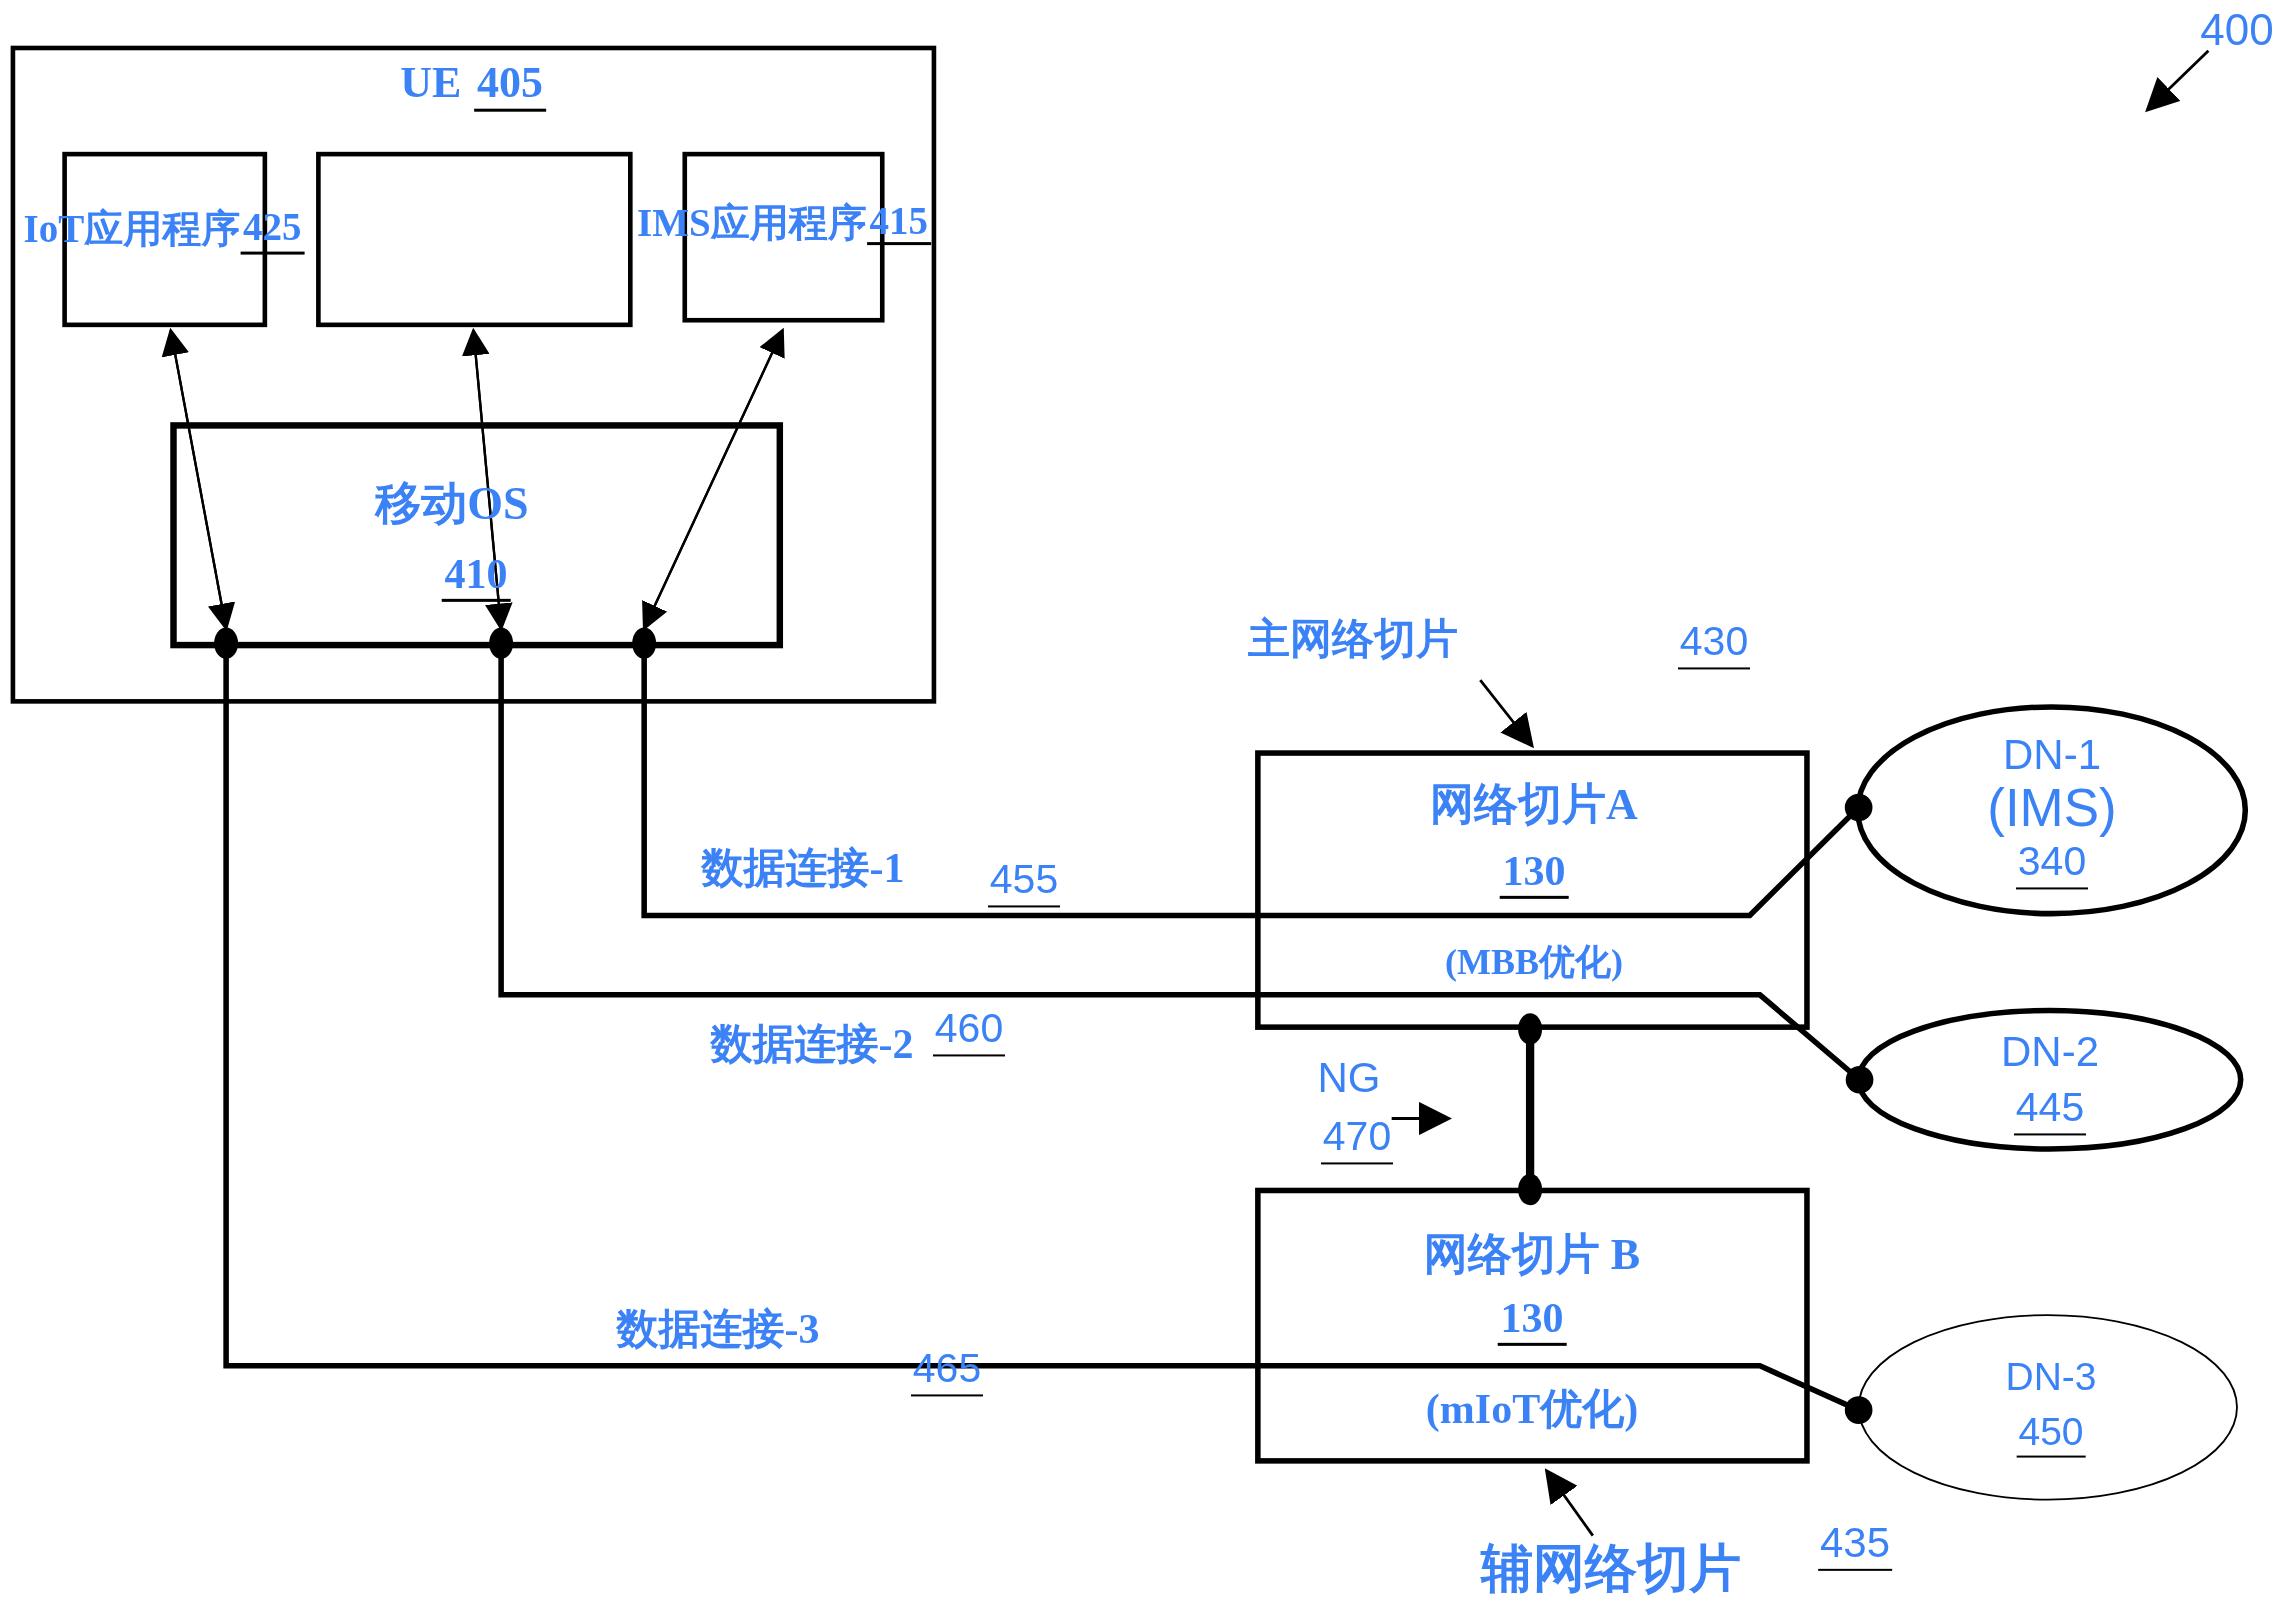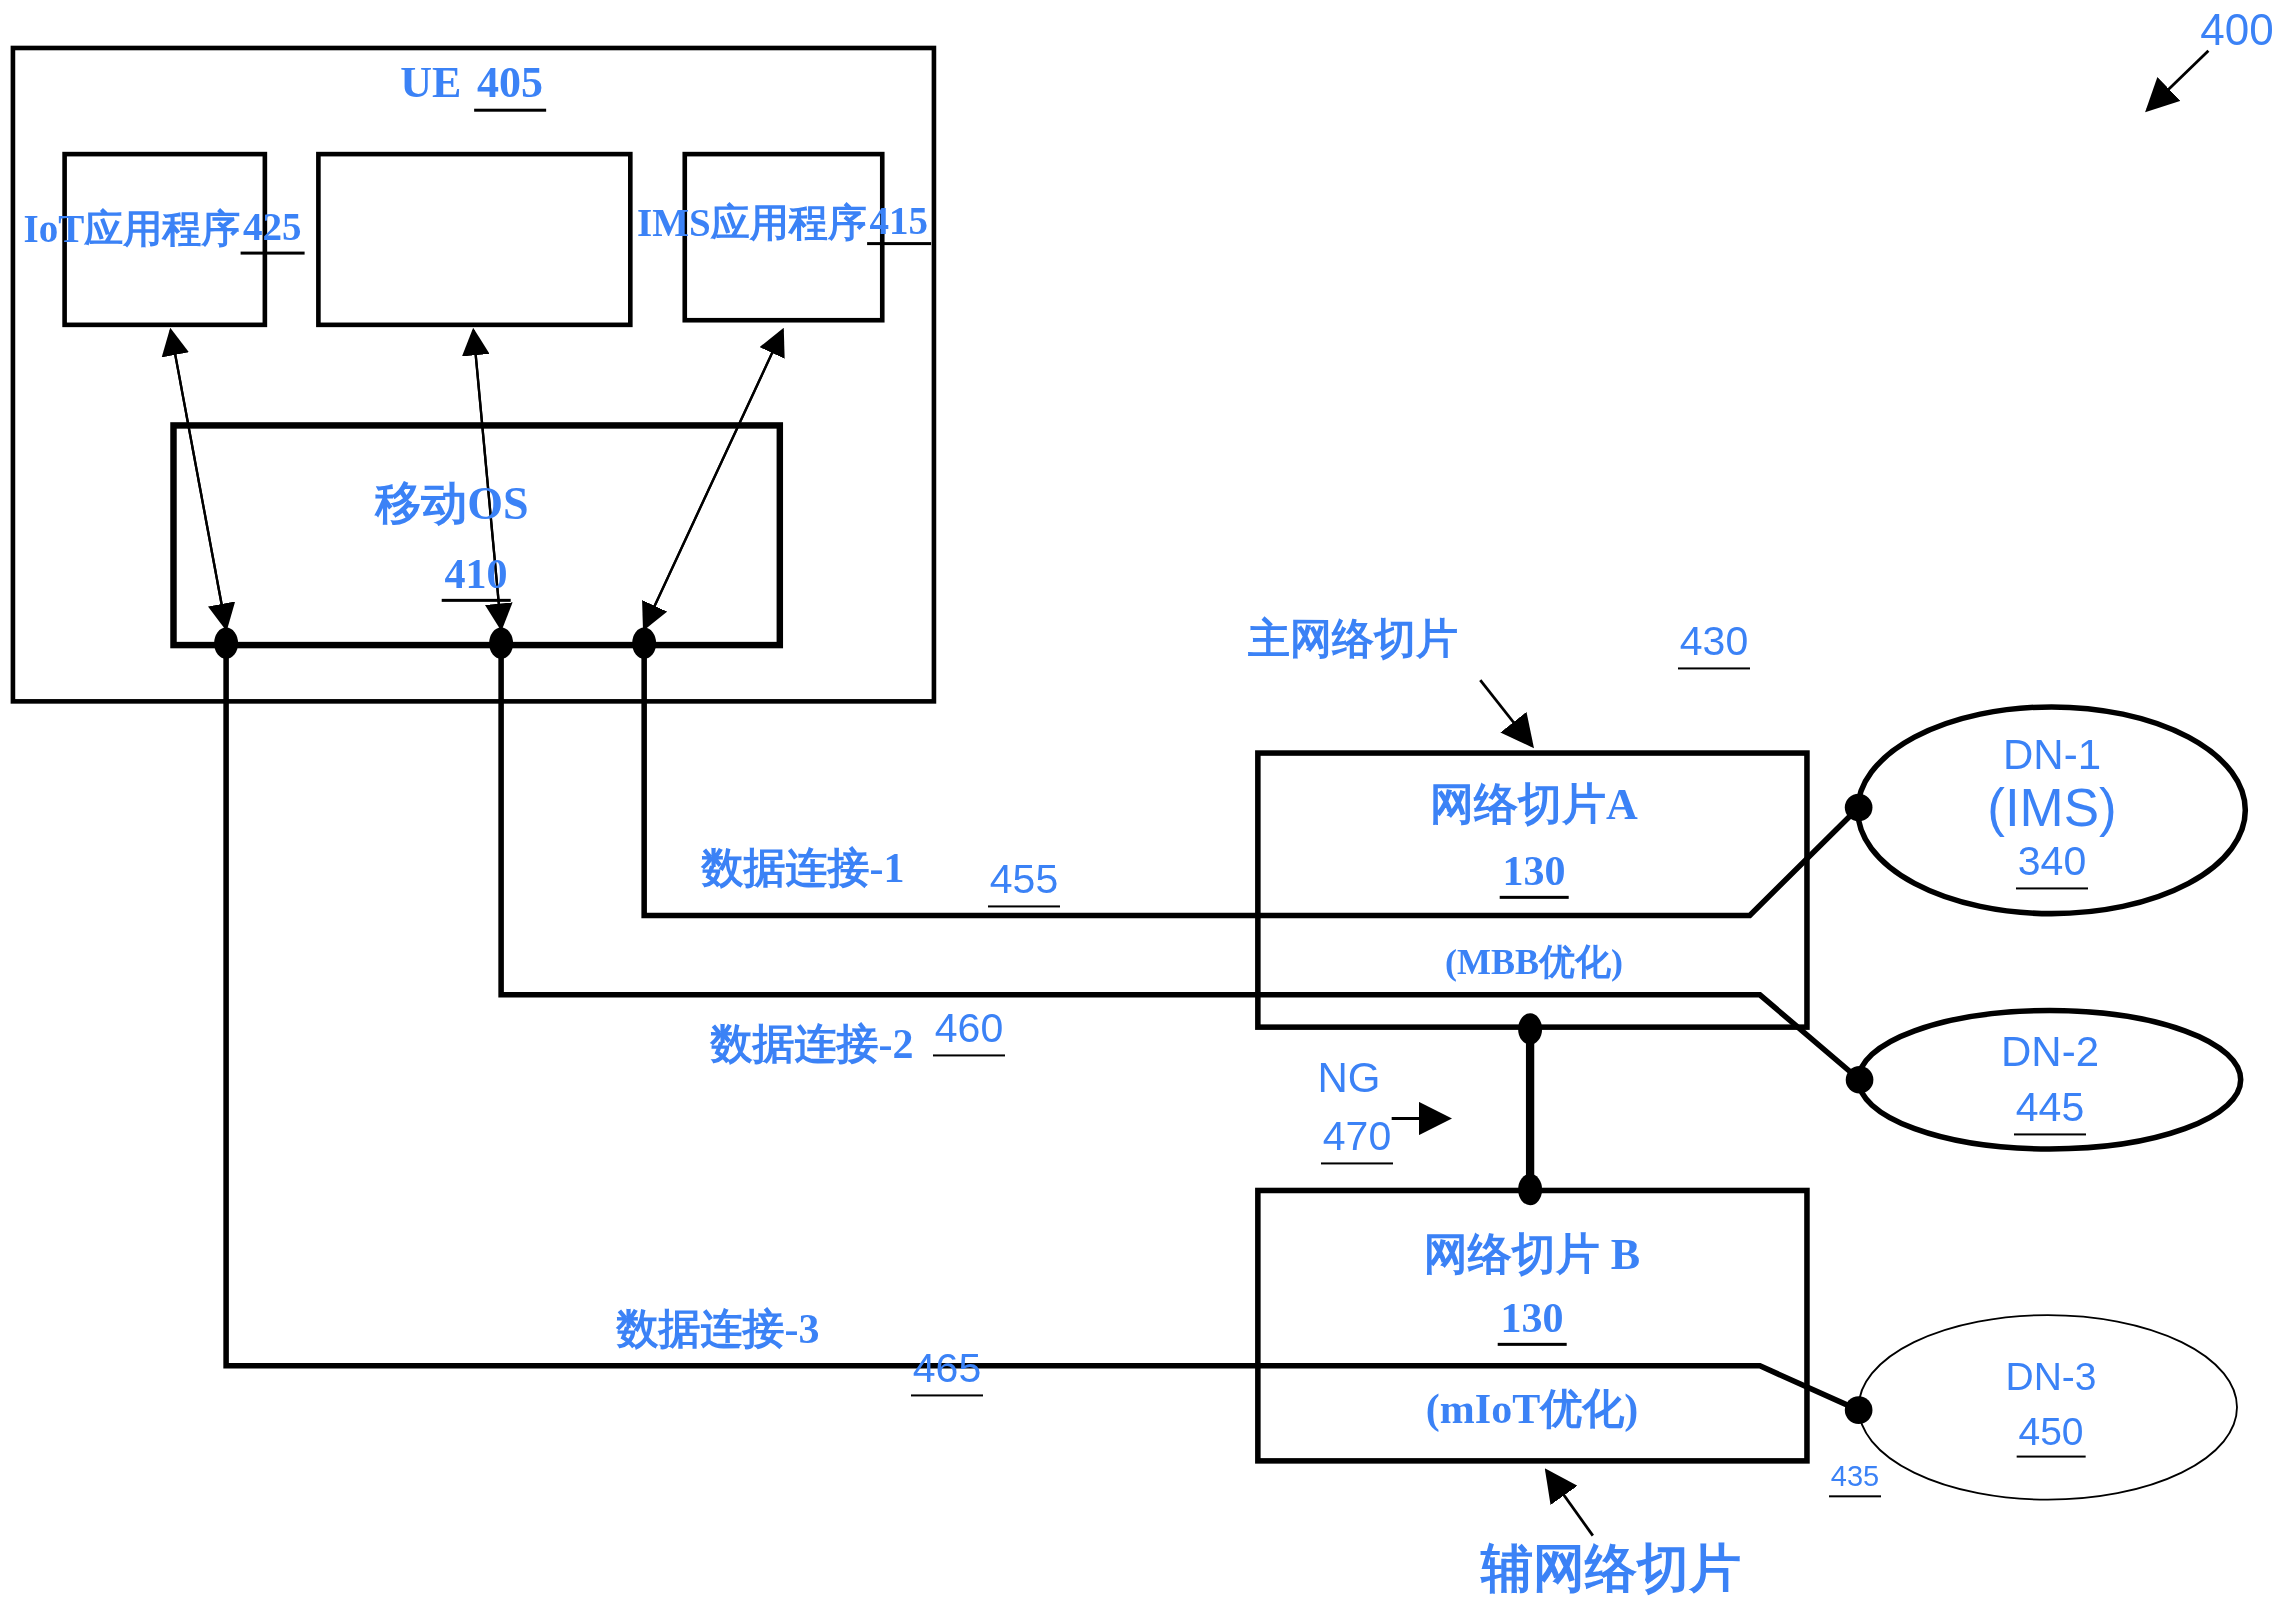--- a/index.html
+++ b/index.html
@@ -182,21 +182,21 @@
   <div class="lbl sans" style="left:2051px; top:1377px; font-size:39px;">
     <span>DN-3</span>
   </div>
   <div class="lbl sans" style="left:2051px; top:1432px; font-size:39px;">
     <span class="u-sans">450</span>
   </div>
 
   <div class="lbl serif" style="left:1611px; top:1569px; font-size:52px;">
     <span>辅网络切片</span>
   </div>
-  <div class="lbl sans" style="left:1855px; top:1477px; font-size:29px;">
+  <div class="lbl sans" style="left:1855px; top:1543px; font-size:42px;">
     <span class="u-sans">435</span>
   </div>
 
   <div class="lbl sans" style="left:2237px; top:29.5px; font-size:44px;">
     <span>400</span>
   </div>
 
 </div>
 
 

